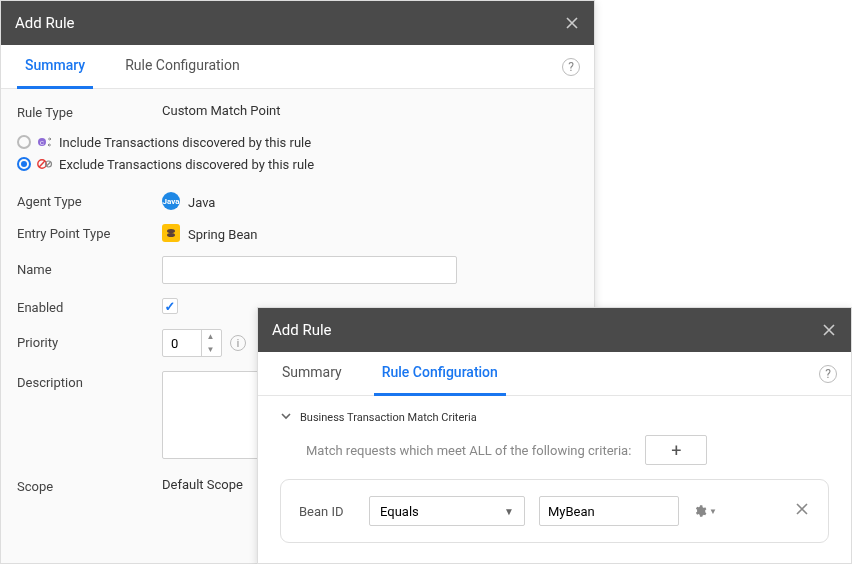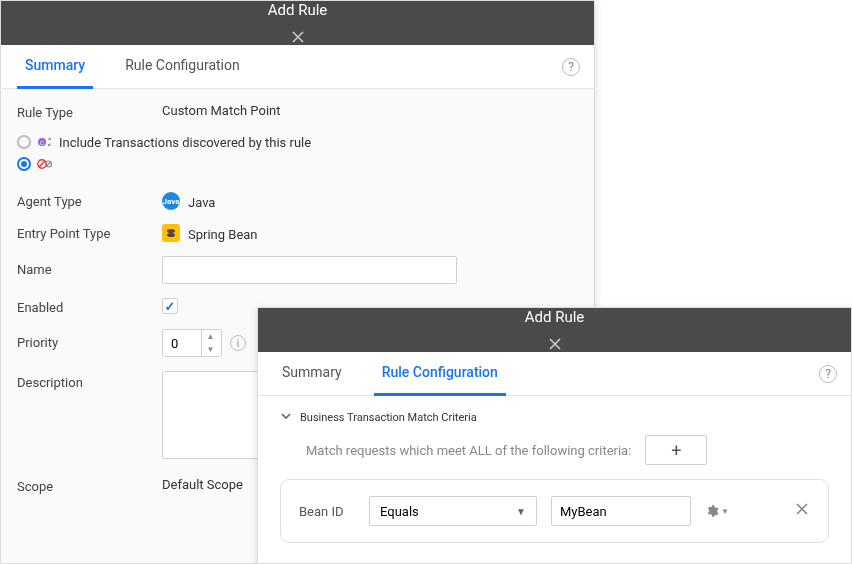--- a/index.html
+++ b/index.html
@@ -2,21 +2,21 @@
 <html><head>
 <meta charset="utf-8">
 <style>
   * { box-sizing: border-box; margin: 0; padding: 0; font-family: -apple-system, BlinkMacSystemFont, "Segoe UI", Roboto, Helvetica, Arial, sans-serif; }
   body { background: #fff; width: 852px; height: 564px; position: relative; overflow: hidden; }
 
   .dialog { position: absolute; background: #fafafa; border: 1px solid #ddd; box-shadow: 0 2px 8px rgba(0,0,0,0.15); }
   .dlg1 { left: 0; top: 0; width: 595px; height: 564px; }
   .dlg2 { left: 257px; top: 307px; width: 595px; height: 257px; background:#fff; }
 
-  .dlg-header { background: #4a4a4a; color: #fff; height: 44px; display: flex; align-items: center; justify-content: space-between; padding: 0 14px; font-size: 15px; font-weight: 400; flex-direction: column; }
+  .dlg-header { background: #4a4a4a; color: #fff; height: 44px; display: flex; align-items: center; justify-content: space-between; padding: 0 14px; font-size: 15px; font-weight: 400; }
   .dlg-header .close { color: #ccc; cursor: pointer; }
   .close svg { display:block; }
 
   .tabbar { display: flex; align-items: center; border-bottom: 1px solid #e5e5e5; padding: 0 16px; height: 44px; position: relative; background:#fff; }
   .tab { font-size: 14px; color: #555; padding: 0 8px; height: 44px; display: flex; align-items: center; margin-right: 24px; cursor: pointer; border-bottom: 3px solid transparent; }
   .tab.active { color: #1976f0; border-bottom-color: #1976f0; font-weight: 500; }
   .help { position: absolute; right: 14px; top: 50%; transform: translateY(-50%); color: #888; border: 1px solid #bbb; border-radius: 50%; width: 18px; height: 18px; font-size: 12px; display: flex; align-items: center; justify-content: center; cursor: pointer; }
 
   .form-body { padding: 14px 16px; background:#fafafa; }
   .row { display: flex; align-items: flex-start; margin-bottom: 14px; }
@@ -48,21 +48,21 @@
 
   
   .d2-body { padding: 14px 22px; }
   .match-title { display:flex; align-items:center; gap:8px; font-size:11px; color:#333; margin-bottom:10px; }
   .chevron { color:#666; }
   .match-sub { font-size:13px; color:#888; margin: 4px 0 14px 26px; display:flex; align-items:center; gap:14px;}
   .add-btn { width:62px; height:30px; border:1px solid #d0d0d0; border-radius:2px; background:#fff; display:flex; align-items:center; justify-content:center; cursor:pointer; font-size:18px; color:#555; }
 
   .criteria-box { border:1px solid #e0e0e0; border-radius:9px; padding: 16px 18px; display:flex; align-items:center; gap:14px; margin-left:0; background:#fff; }
   .criteria-box .clabel { font-size:13px; color:#555; width:56px; }
-  .select { display:flex; align-items:center; justify-content:space-between; width:168px; height:30px; border:1px solid #d0d0d0; border-radius:2px; padding:0 10px; font-size:13px; background:#fff; cursor:pointer; }
+  .select { display:flex; align-items:center; justify-content:space-between; width:156px; height:30px; border:1px solid #d0d0d0; border-radius:2px; padding:0 10px; font-size:13px; background:#fff; cursor:pointer; }
   .select .caret { font-size:10px; color:#666; }
   .cinput { width:140px; height:30px; border:1px solid #d0d0d0; border-radius:2px; padding:0 8px; font-size:13px; background:#fff; }
   .gear { color:#888; cursor:pointer; display:flex; align-items:center; gap:2px; font-size:14px;}
   .gear .caret{ font-size:8px;}
   .row-close { margin-left:auto; color:#888; cursor:pointer; }
 </style>
 </head>
 <body>
 
 <div class="dialog dlg1">
@@ -100,20 +100,21 @@
         <div class="radio-line">
           <span class="radio-outer sel"></span>
           <span class="mini-icon">
             <svg width="16" height="16" viewBox="0 0 16 16">
                 <circle cx="5" cy="8" r="4.2" fill="none" stroke="#e53935" stroke-width="1.4"></circle>
                 <path d="M2.2 11 L7.8 5" stroke="#e53935" stroke-width="1.4"></path>
                 <circle cx="11.5" cy="8" r="3" fill="none" stroke="#888" stroke-width="1.2"></circle>
                 <path d="M9.5 10 L13.5 6" stroke="#888" stroke-width="1.2"></path>
               </svg>
           </span>
+          <span>Exclude Transactions discovered by this rule</span>
         </div>
       </div>
     </div>
     <div class="row">
       <div class="label">Agent Type</div>
       <div class="value agent-line">
         <span class="badge-round">Java</span>
         <span>Java</span>
       </div>
     </div>

